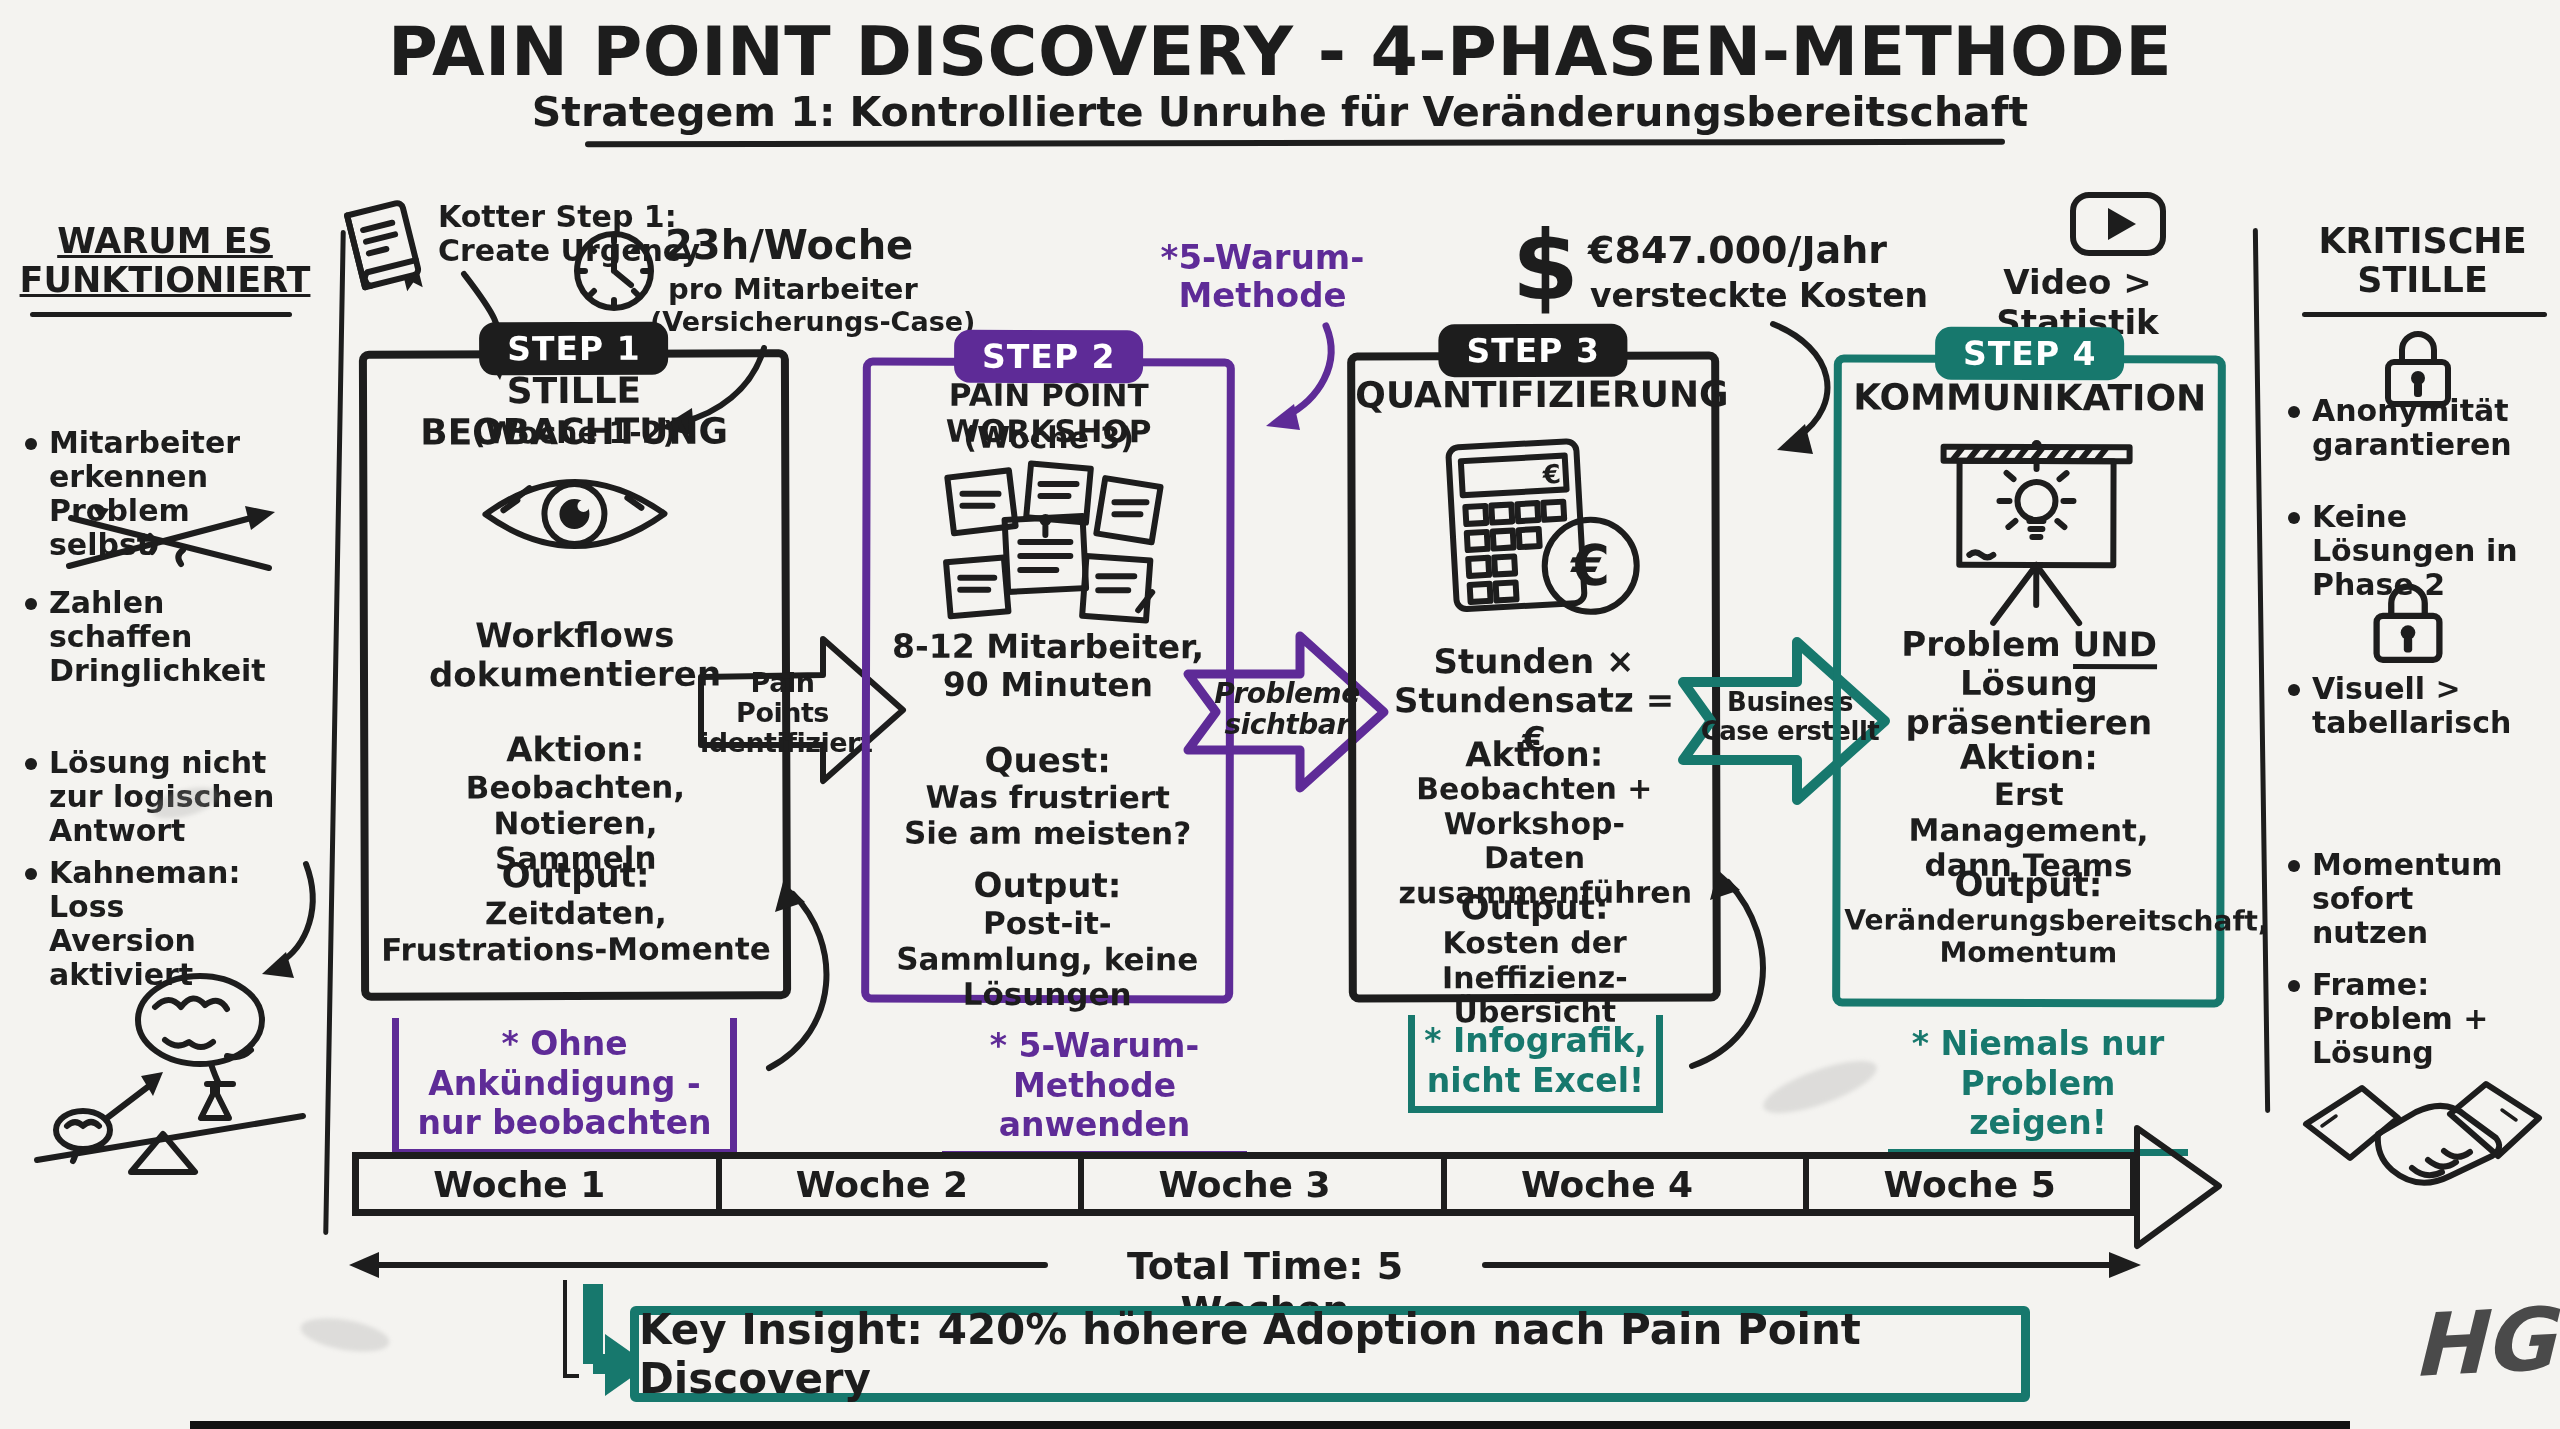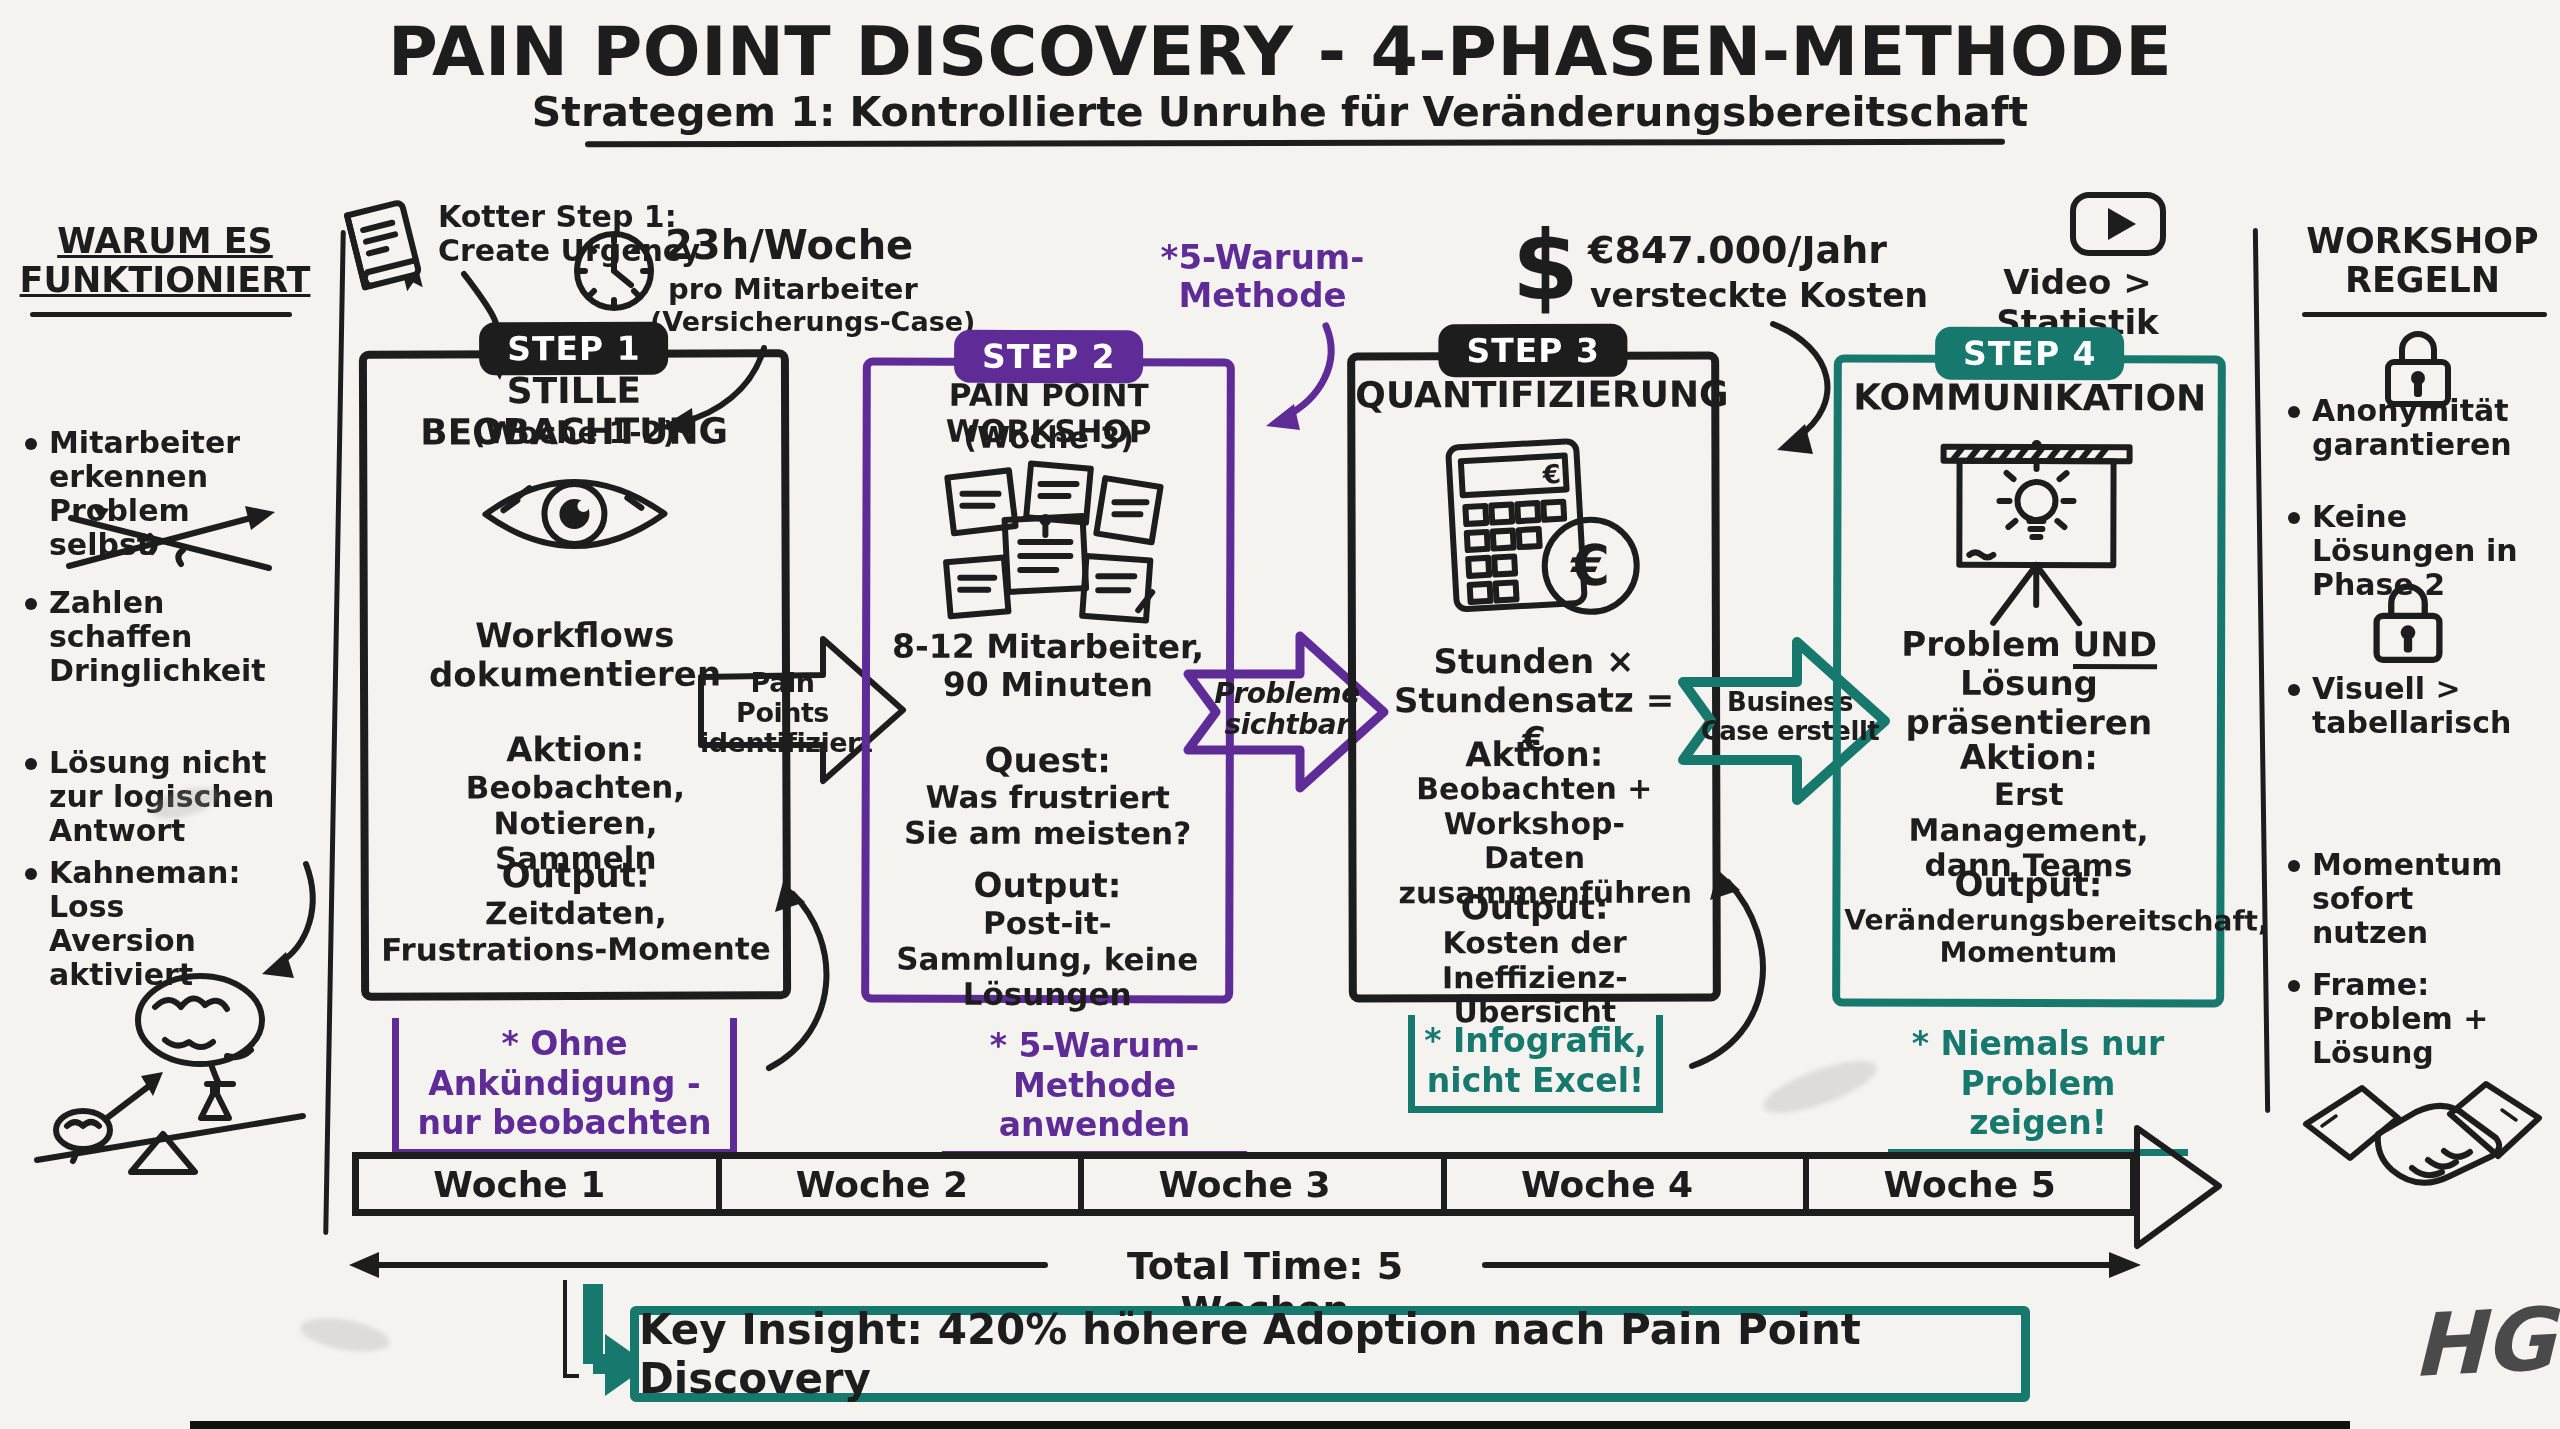--- a/index.html
+++ b/index.html
@@ -95,21 +95,21 @@
     <path class="sk" stroke-width="5" d="M198 122 v10 l-12 24 h28 l-12 -24 v-10 M192 122 h26"></path>
     <path class="sk" stroke-width="7" d="M22 198 L288 154"></path>
     <polygon class="sk" stroke-width="6" points="148,172 180,210 116,210"></polygon>
     <ellipse class="sk" stroke-width="5" cx="68" cy="168" rx="27" ry="19"></ellipse>
     <path class="sk" stroke-width="3.5" d="M52 164 q8 -8 16 0 q8 -8 16 0"></path>
     <path class="sk" stroke-width="4" d="M62 187 q-2 8 -4 12"></path>
     <path class="sk" stroke-width="5" d="M92 156 L134 124"></path>
     <polygon points="126,114 148,110 138,134" fill="var(--ink)"></polygon>
   </svg>
 
-  <div class="abs ctr b8" style="left:2295px;top:222px;width:255px;font-size:35px;line-height:1.1;">WORKSHOP REGELN</div>
+  <div class="abs ctr b8" style="left:2295px;top:222px;width:255px;font-size:35px;line-height:1.1;">KRITISCHE STILLE</div>
   <div class="abs hline" style="left:2302px;top:312px;width:245px;height:5px;"></div>
 
   <svg class="abs" style="left:2380px;top:322px;" width="76" height="86" viewBox="0 0 76 86">
     <path class="sk" stroke-width="6" d="M22 40 V28 a16 16 0 0 1 32 0 v12"></path>
     <rect class="sk" stroke-width="6" x="8" y="40" width="60" height="42" rx="6"></rect>
     <circle cx="38" cy="56" r="7" fill="var(--ink)"></circle>
     <rect x="34" y="60" width="8" height="15" rx="3" fill="var(--ink)"></rect>
   </svg>
 
   <div class="panel-item" style="left:2288px;top:394px;width:272px;">

